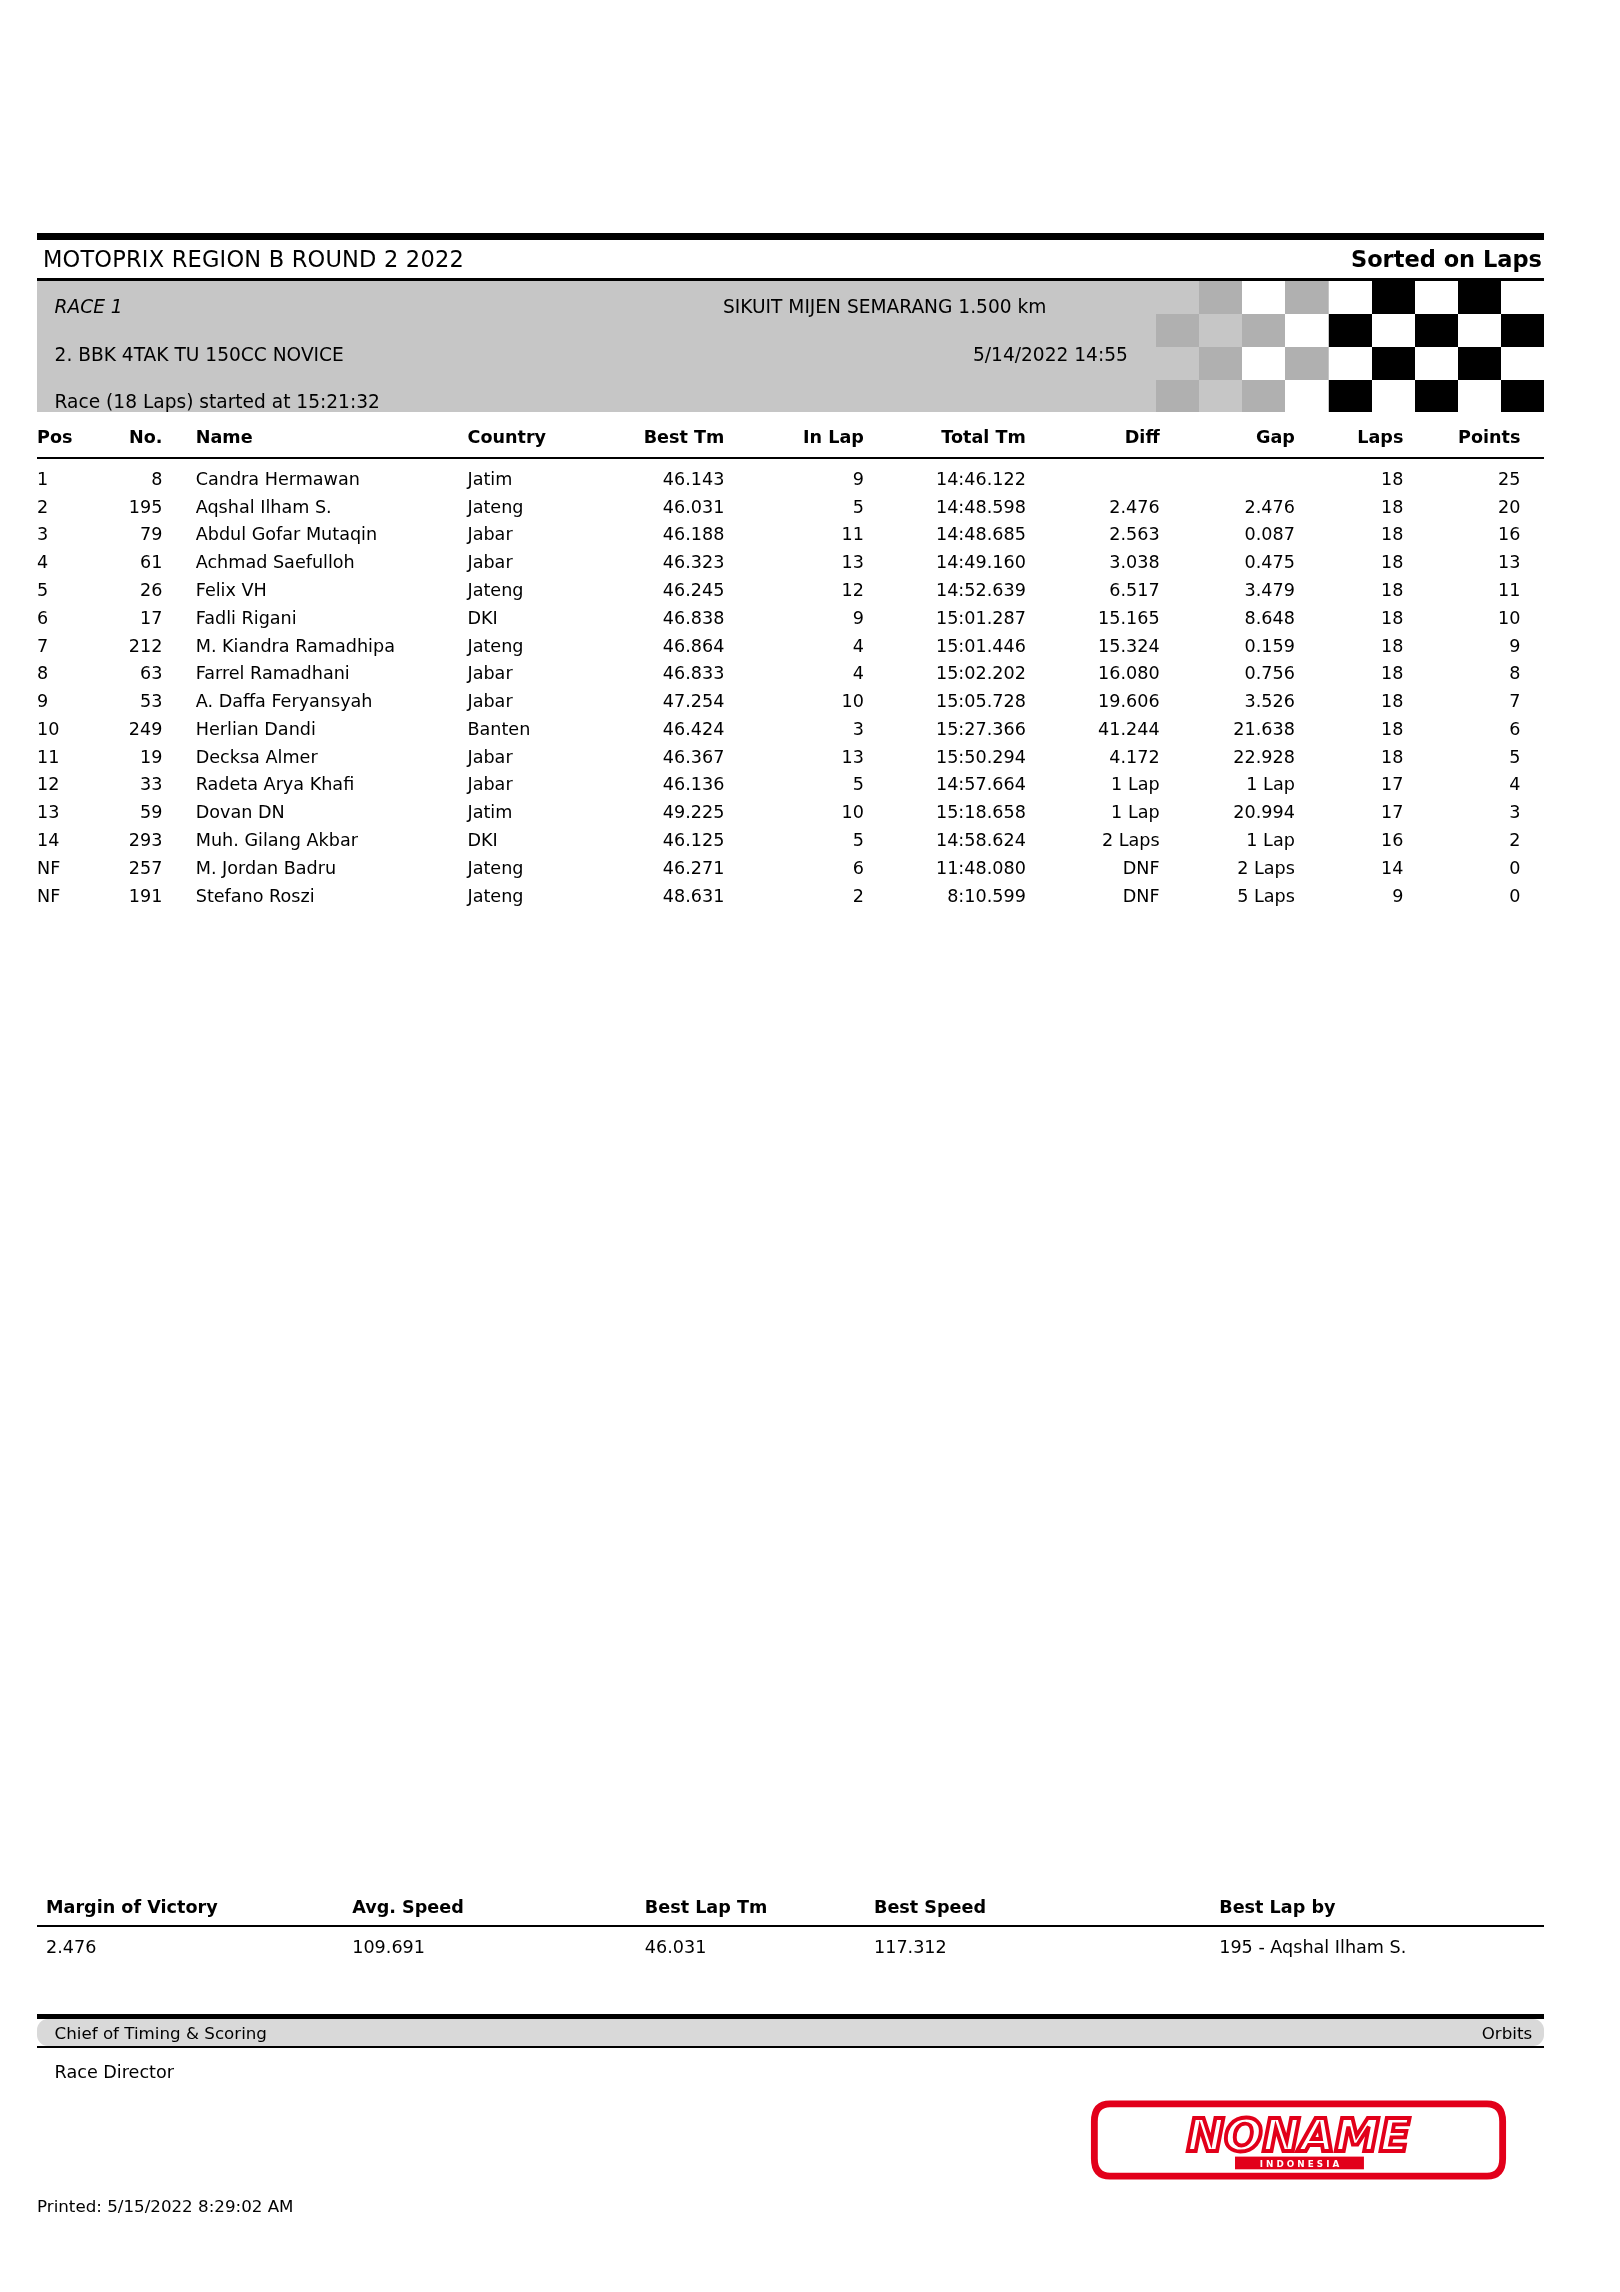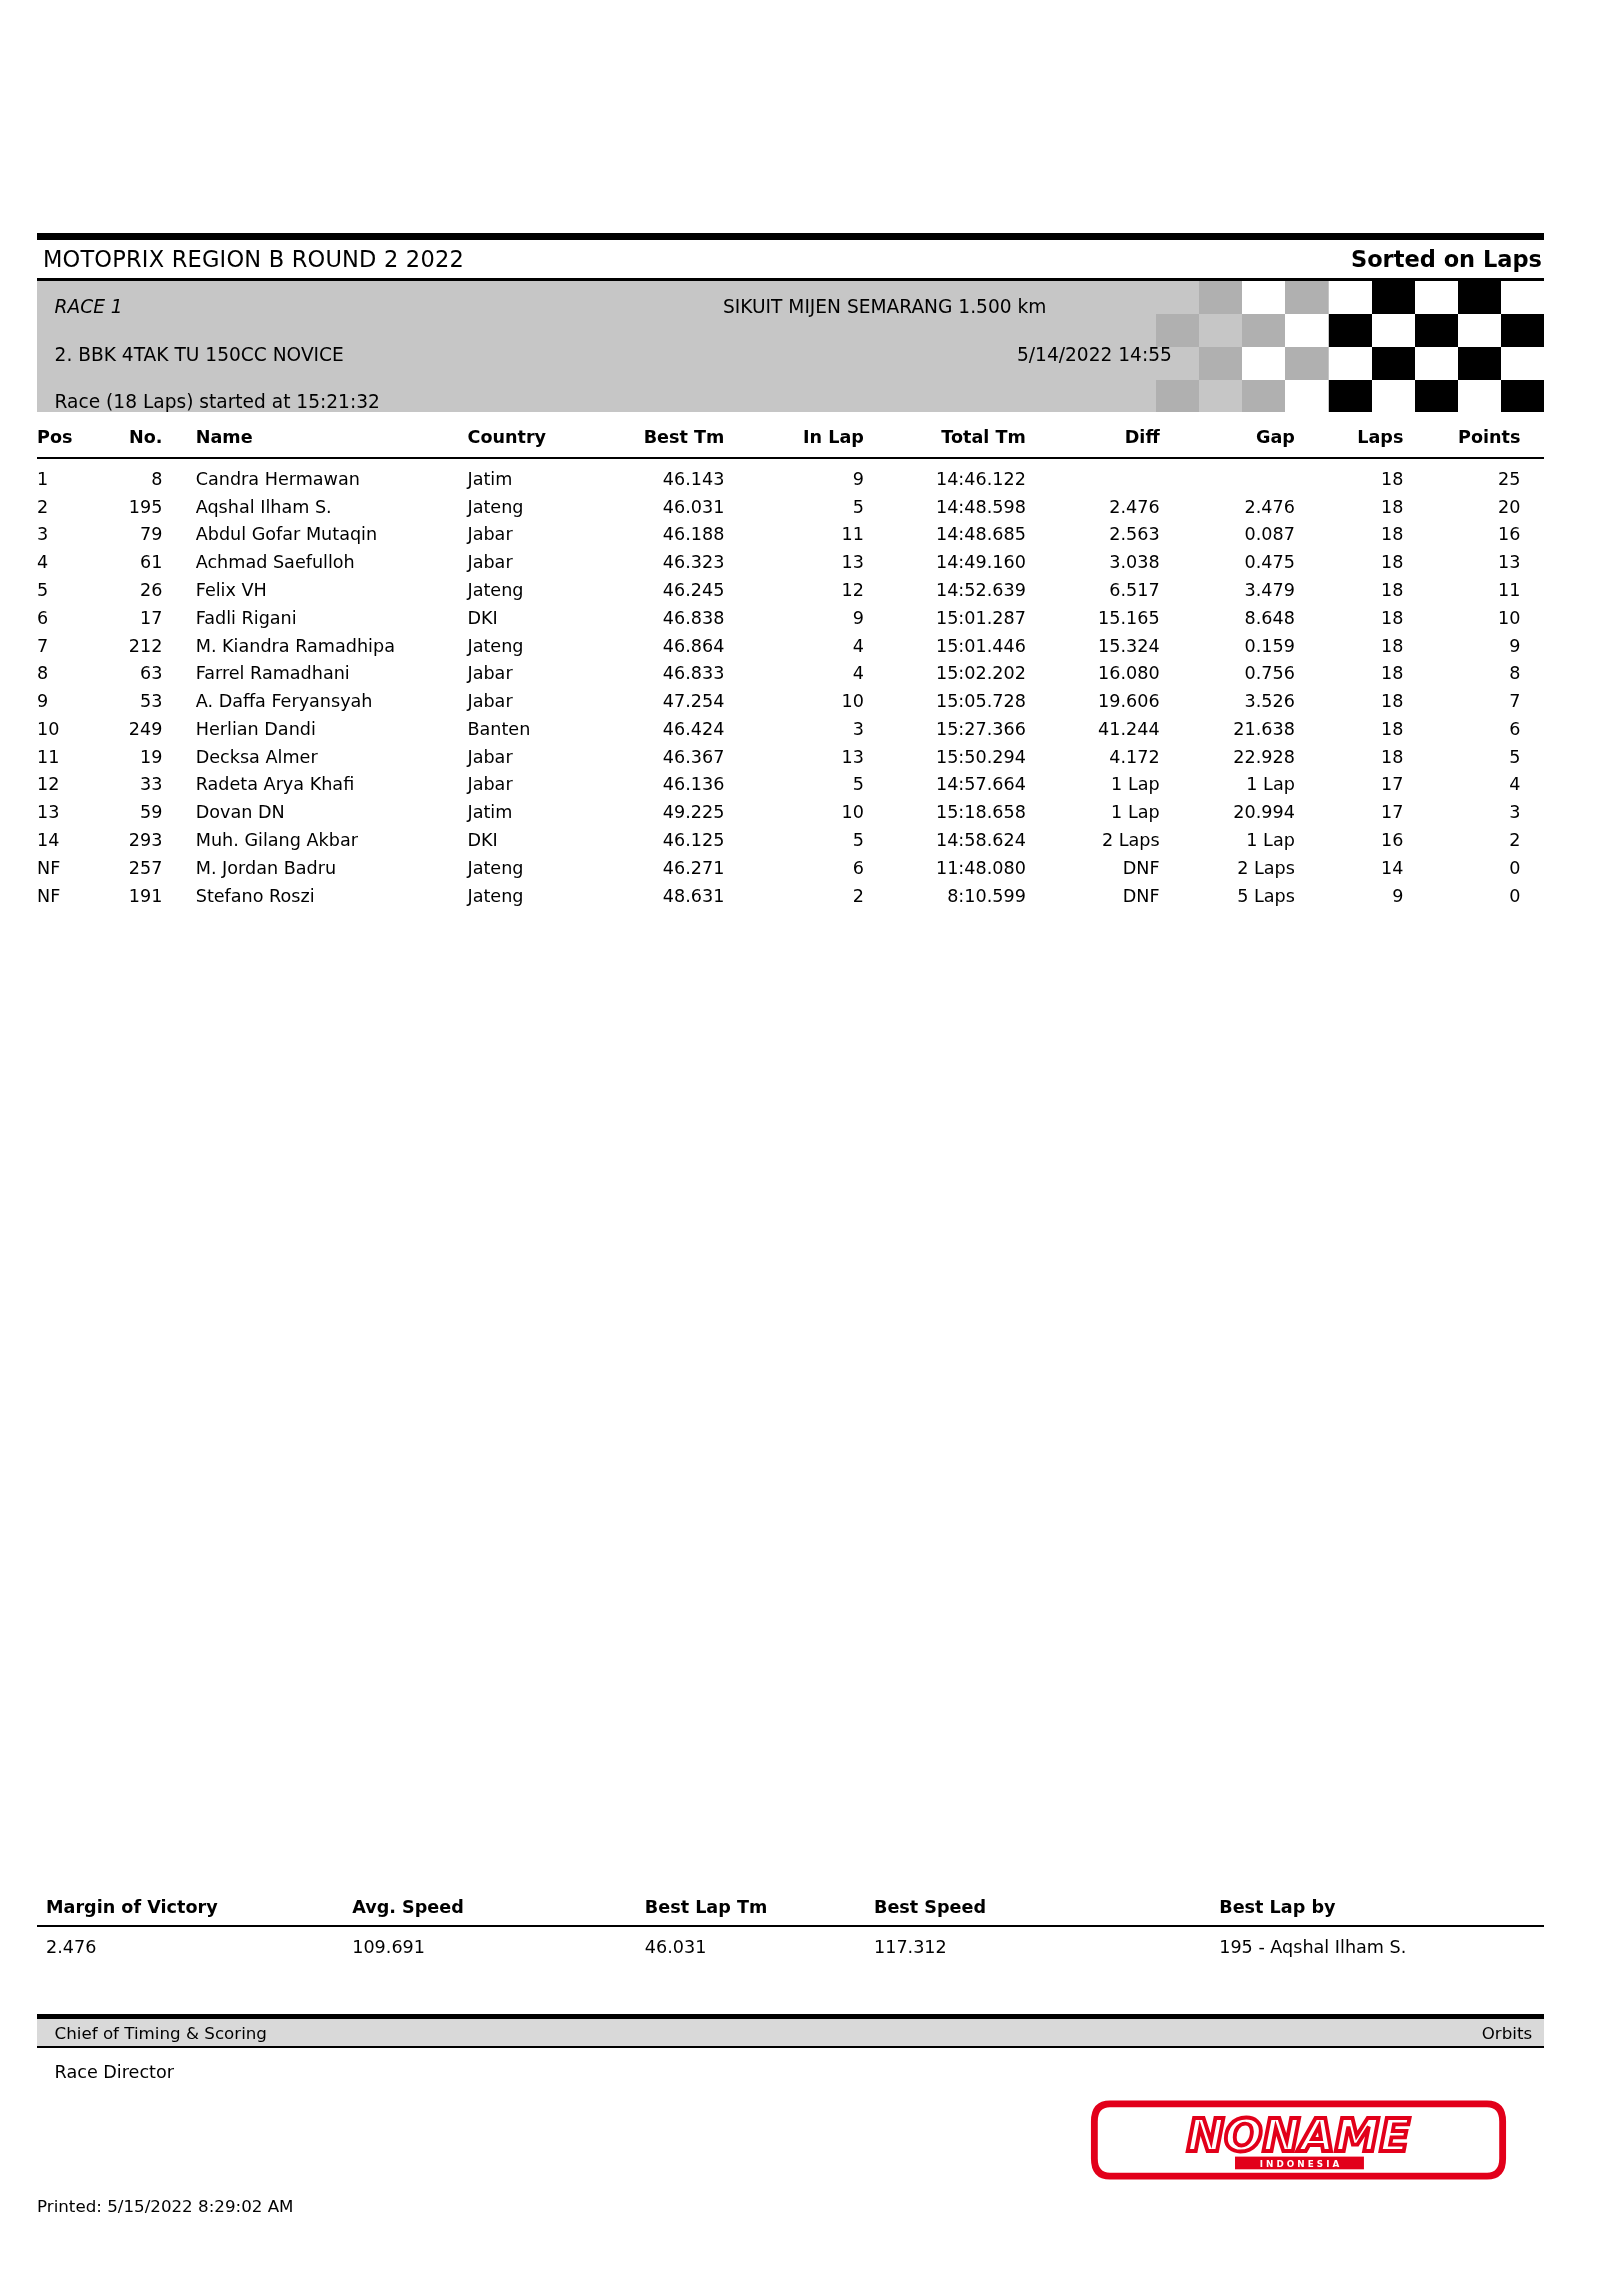--- a/index.html
+++ b/index.html
@@ -63,21 +63,21 @@
   }
   .info-line {
     position: absolute;
     font-size: 18.6px;
     white-space: nowrap;
   }
   .il-race   { left: 17.6px;  top: 15.7px; font-style: italic; }
   .il-class  { left: 17.6px;  top: 63px; }
   .il-started{ left: 17.6px;  top: 110px; }
   .il-circuit{ left: 686px; top: 15.7px; }
-  .il-date   { left: 936px; top: 63px; margin-left: 44px; }
+  .il-date   { left: 936px; top: 63px; }
 
   .flag {
     position: absolute;
     right: 0;
     top: 0;
     width: 388px;
     height: 131px;
   }
   .flag div {
     position: absolute;
@@ -162,20 +162,21 @@
   }
   .footer-band {
     background: #d9d9d9;
     height: 27.4px;
     display: flex;
     align-items: center;
     justify-content: space-between;
     padding: 0 11.8px 0 17.6px;
     font-size: 16.7px;
     box-sizing: border-box;
+    border-radius: 11px;
   }
   .footer-rule-bot {
     height: 2px;
     background: #000;
     width: 100%;
   }
   .race-director {
     font-size: 17.6px;
     padding: 13.7px 0 0 17.6px;
   }

